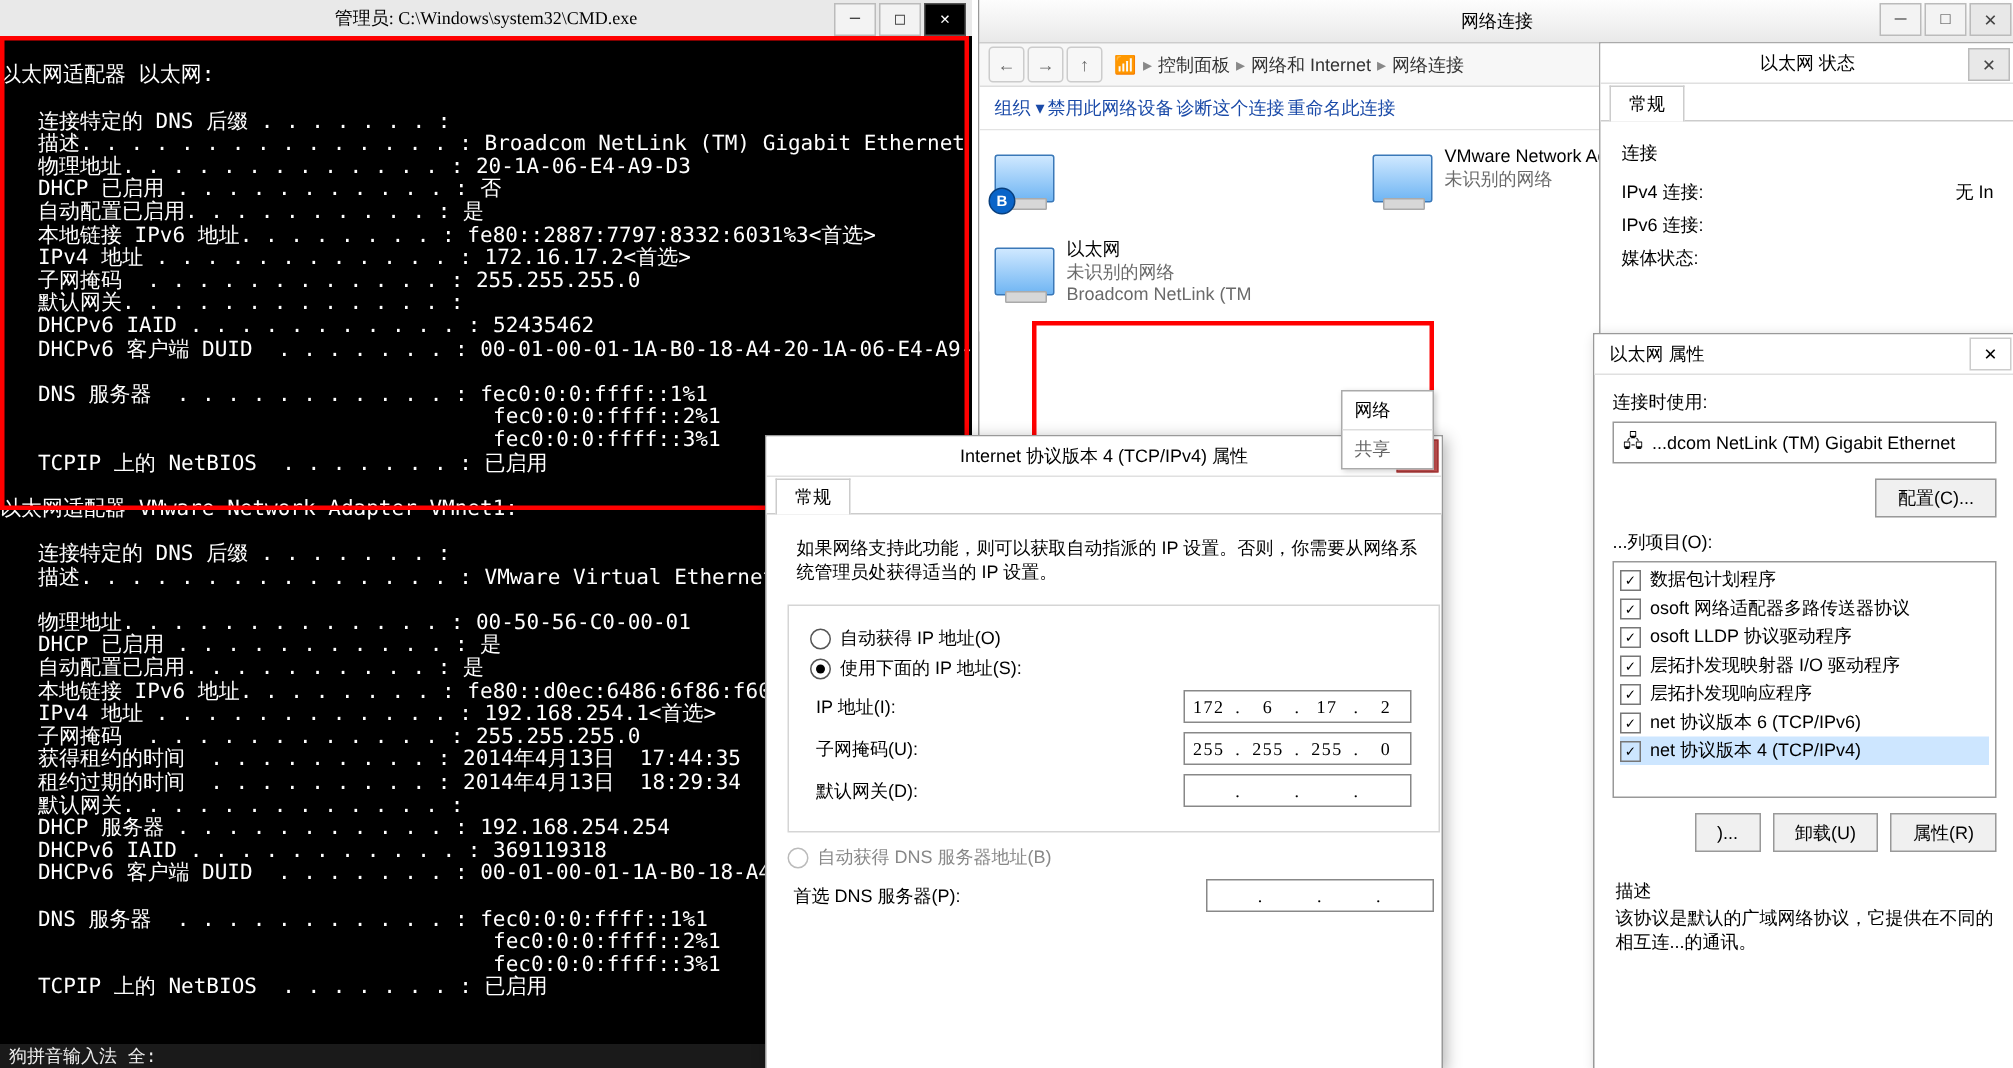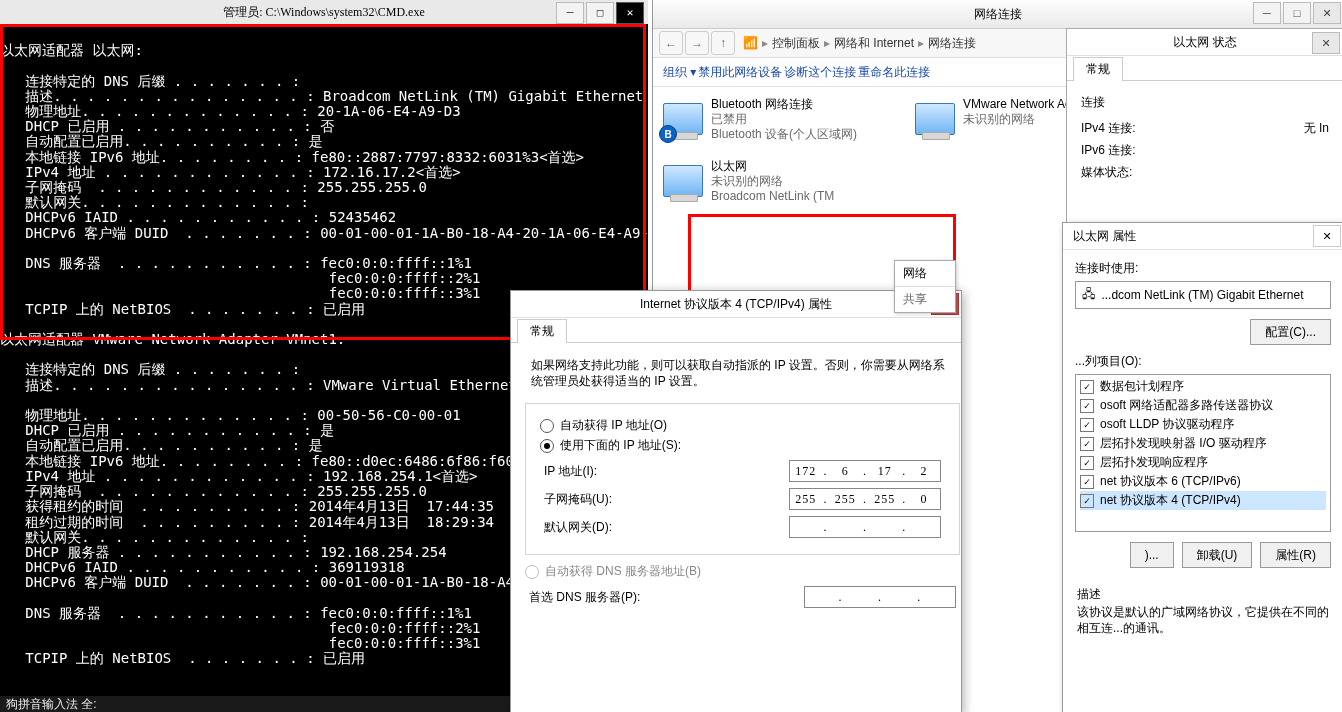--- a/index.html
+++ b/index.html
@@ -61,21 +61,21 @@
 .rdot{width:12px;height:12px;border:1px solid #555;border-radius:50%;margin-right:6px;display:flex;align-items:center;justify-content:center}
 .rdot .fill{width:6px;height:6px;background:#000;border-radius:50%}
 .iprow{display:flex;align-items:center;justify-content:space-between;margin:6px 4px}
 .iprow .lbl{width:150px}
 .ipbox{width:150px;height:20px;border:1px solid #888;display:flex;align-items:center;justify-content:space-around;font-family:Tahoma;letter-spacing:1px}
 .ipbox .oct{width:28px;text-align:center}
 .ipbox .dot{width:4px;text-align:center}
 .eth-tab-pop{position:absolute;left:894px;top:260px;width:60px;border:1px solid #aaa;background:#fff;z-index:9;box-shadow:1px 1px 4px rgba(0,0,0,.2)}
 .eth-tab-pop .t{padding:4px 8px;border-bottom:1px solid #ddd}
 .eth-tab-pop .t:last-child{border-bottom:none;color:#666}
-.taskbar{position:absolute;left:0;bottom:0;height:16px;width:510px;background:#1a1a1a;color:#eee;font-size:12px;display:flex;align-items:center;padding-left:6px;font-family:Liberation Sans, sans-serif}
+.taskbar{position:absolute;left:0;bottom:0;height:16px;width:510px;background:#1a1a1a;color:#eee;font-size:12px;display:flex;align-items:center;padding-left:6px;font-family:Liberation Mono, monospace}
 </style>
 </head>
 <body>
 
 <div class="cmd">
   <div class="cmd-title">管理员: C:\Windows\system32\CMD.exe</div>
   <div class="wbtns" style="right:4px;top:2px;position:absolute">
     <div class="wbtn">─</div>
     <div class="wbtn">□</div>
     <div class="wbtn x" style="background:#000;color:#fff;border-color:#555">✕</div>
@@ -153,25 +153,20 @@
     <span>禁用此网络设备</span>
     <span>诊断这个连接</span>
     <span>重命名此连接</span>
   </div>
   <div class="nc-items">
     <div class="conn">
       <div class="ic">
           <div class="nic-icon"></div>
           <div class="bt-badge">B</div>
         </div>
-      <div class="tx">
-          <div class="n">Bluetooth 网络连接</div>
-          <div class="s">已禁用</div>
-          <div class="s">Bluetooth 设备(个人区域网)</div>
-        </div>
     </div>
     <div class="conn">
       <div class="ic">
           <div class="nic-icon"></div>
         </div>
       <div class="tx">
           <div class="n">VMware Network Adapter VMnet8</div>
           <div class="s">未识别的网络</div>
         </div>
     </div>

